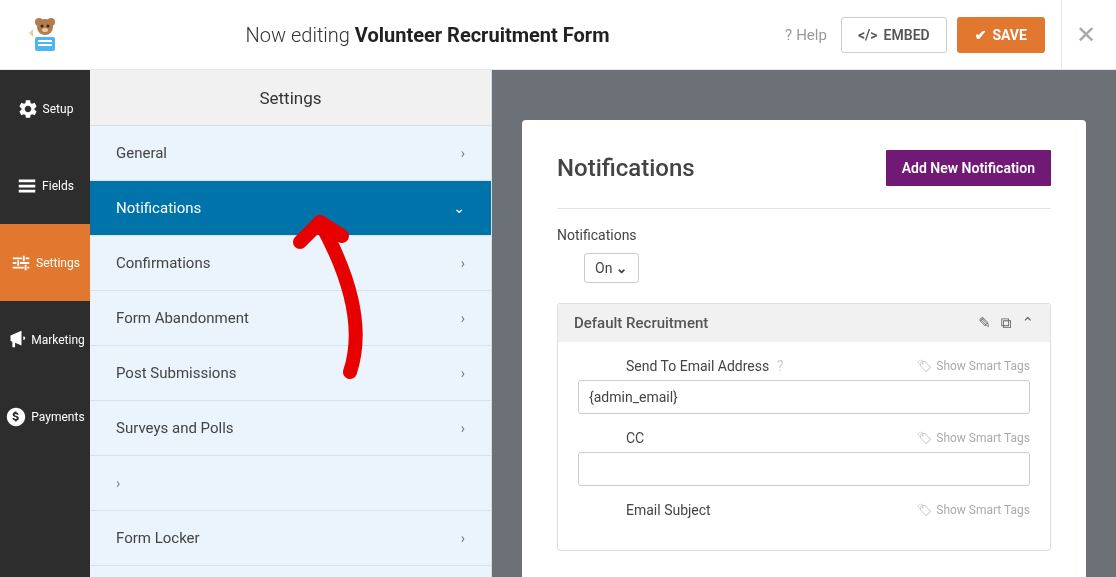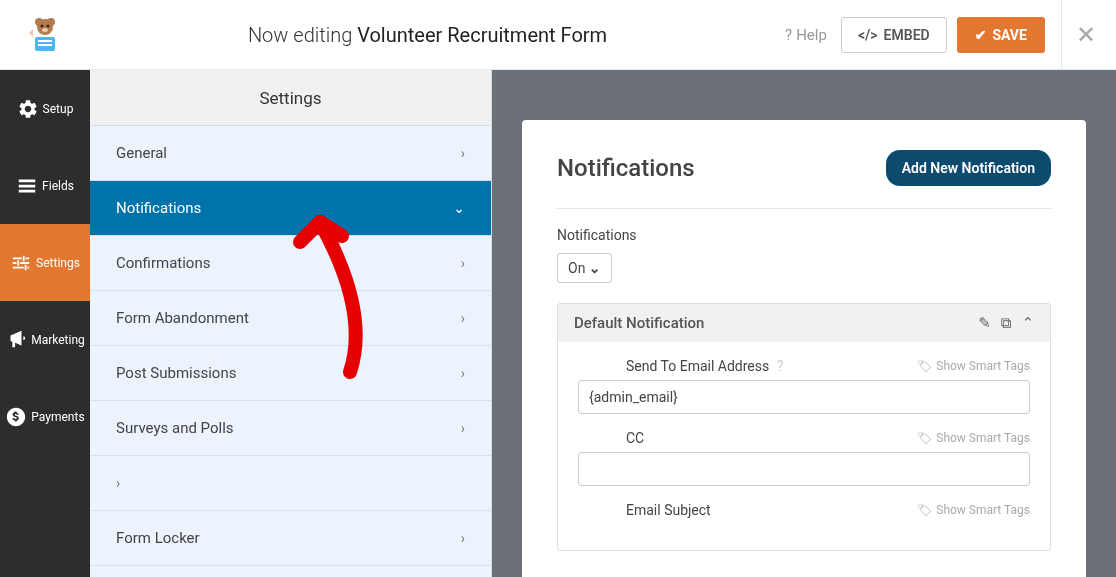--- a/index.html
+++ b/index.html
@@ -3,21 +3,21 @@
 <meta charset="utf-8">
 <style>
 * { margin: 0; padding: 0; box-sizing: border-box; font-family: -apple-system, BlinkMacSystemFont, "Segoe UI", Roboto, sans-serif; }
 body { background: #fff; width: 1116px; height: 577px; overflow: hidden; position: relative; }
 
 
 .header { height: 70px; border-bottom: 1px solid #e3e8ee; display: flex; align-items: center; padding: 0 20px; position: relative; }
 .logo { width: 50px; height: 50px; background: #fff; border-radius: 4px; display:flex; align-items:center; justify-content:center; }
 .logo svg { width: 40px; height: 40px; }
 .editing-text { flex: 1; text-align: center; font-size: 20px; color: #333; font-weight: 300; }
-.editing-text .form-name { font-weight: 400; color: #222; }
+.editing-text .form-name { font-weight: 700; color: #222; }
 .help-link { color: #999; font-size: 15px; display: flex; align-items: center; gap: 4px; margin-right: 14px; cursor: pointer; }
 .embed-btn { background: #fff; border: 1px solid #ccc; padding: 9px 16px; font-size: 14px; color: #555; font-weight: 600; border-radius: 3px; margin-right: 10px; cursor:pointer; display:flex; align-items:center; gap:6px; }
 .save-btn { background: #e27730; border: 0; color: #fff; padding: 10px 18px; font-size: 14px; font-weight: 700; border-radius: 3px; cursor:pointer; display:flex; align-items:center; gap:6px; }
 .close-btn { margin-left: 16px; font-size: 24px; color: #aaa; cursor:pointer; background:none; border:none; padding-left:14px; border-left:1px solid #e3e8ee; height:70px; }
 
 
 .main { display: flex; height: calc(577px - 70px); }
 .rail { width: 90px; background: #2d2d2d; display: flex; flex-direction: column; }
 .rail-item { height: 77px; display:flex; flex-direction: row; align-items:center; justify-content:center; color: #fff; font-size: 12px; gap:4px; cursor:pointer; }
 .rail-item.active { background: #e27730; }
@@ -29,23 +29,23 @@
 .settings-item { height: 55px; display:flex; align-items:center; justify-content:space-between; padding: 0 26px; font-size: 15px; color:#444; border-bottom:1px solid #d6e1ee; cursor:pointer; }
 .settings-item.active { background: #0073aa; color: #fff; }
 .settings-item .chev { font-size: 14px; color: #777; }
 .settings-item.active .chev { color: #fff; }
 
 
 .content { flex:1; background: #6b7177; padding: 50px 30px 0 30px; overflow:hidden; }
 .panel { background: #fff; border-radius: 4px 4px 0 0; padding: 30px 35px; height: 100%; }
 .panel-head { display:flex; justify-content:space-between; align-items:center; border-bottom:1px solid #e3e3e3; padding-bottom: 22px; }
 .panel-head h2 { font-size: 24px; font-weight: 500; color:#444; }
-.add-btn { background: #0c4a6e; color:#fff; border:0; padding: 10px 16px; font-size:14px; font-weight:600; border-radius:14px; cursor:pointer; }
+.add-btn { background: #701a75; color:#fff; border:0; padding: 10px 16px; font-size:14px; font-weight:600; border-radius:1px; cursor:pointer; }
 .field-label { font-size: 14px; color:#444; margin-top: 18px; margin-bottom:10px; display:block; }
-.select-wrap { display:inline-block; border:1px solid #ccc; border-radius:3px; padding: 6px 10px; font-size:14px; color:#444; cursor:pointer; }
+.select-wrap { display:inline-block; border:1px solid #ccc; border-radius:3px; padding: 6px 10px; font-size:14px; color:#444; cursor:pointer;margin-left:27px; }
 .select-wrap::after { content: " ⌄"; font-weight:bold; }
 .notif-box { border:1px solid #ddd; border-radius:3px; margin-top: 20px; }
 .notif-box-head { background:#f1f1f1; padding: 10px 16px; display:flex; justify-content:space-between; align-items:center; font-size: 15px; font-weight:500; color:#555; }
 .notif-actions { display:flex; gap:10px; color:#666; }
 .notif-actions span { cursor:pointer; }
 .notif-body { padding: 16px 20px; }
 .form-row { margin-bottom: 16px; }
 .form-row-head { display:flex; justify-content:space-between; margin-bottom:6px;margin-left:48px; }
 .form-row-head label { font-size:14px; color:#444; }
 .help-icon { color:#ccc; font-size:14px; margin-left:4px; }
@@ -167,21 +167,21 @@
     <div class="panel">
       <div class="panel-head">
         <h2>Notifications</h2>
         <button class="add-btn">Add New Notification</button>
       </div>
       <label class="field-label">Notifications</label>
       <div class="select-wrap"><span>On</span></div>
 
       <div class="notif-box">
         <div class="notif-box-head">
-          <span>Default Notification</span>
+          <span>Default Recruitment</span>
           <div class="notif-actions">
             <span>✎</span>
             <span>⧉</span>
             <span>⌃</span>
           </div>
         </div>
         <div class="notif-body">
           <div class="form-row">
             <div class="form-row-head">
               <label><span>Send To Email Address</span> <span class="help-icon">?</span></label>

